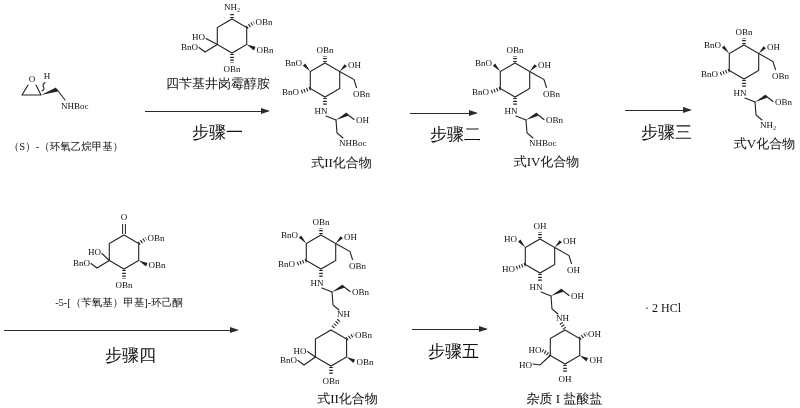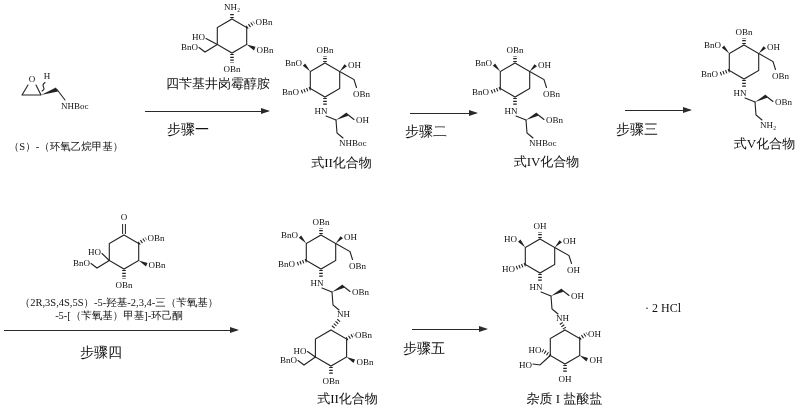--- a/index.html
+++ b/index.html
@@ -6,21 +6,21 @@
   #canvas{position:relative;width:800px;height:408px;background:#fff;overflow:hidden;
           font-family:"Liberation Serif","DejaVu Serif",serif;}
   svg{position:absolute;overflow:visible;}
   .pb{stroke:#222;stroke-width:1.1;fill:none;stroke-linecap:round;}
   .db{stroke:#222;stroke-width:1;fill:none;}
   .hb{stroke:#222;stroke-width:3.6;stroke-dasharray:1.1,1.7;fill:none;}
   .wg{fill:#222;stroke:none;}
   .al{font-family:"Liberation Serif","DejaVu Serif",serif;font-size:9px;fill:#111;}
   .cap{position:absolute;text-align:center;color:#111;font-size:13px;line-height:13px;}
   .cap.small{font-size:10.5px;text-align:center;}
-  .step{position:absolute;text-align:left;color:#111;font-size:14px;width:76px;}
+  .step{position:absolute;text-align:right;color:#111;font-size:17px;width:76px;}
   .arrow{position:absolute;height:0;border-top:1.4px solid #2a2a2a;}
   .arrow:after{content:"";position:absolute;right:-2px;top:-4.2px;width:0;height:0;
                border-left:9px solid #2a2a2a;border-top:3.5px solid transparent;
                border-bottom:3.5px solid transparent;}
   .salt{position:absolute;font-size:12px;color:#111;}
 </style>
 </head>
 <body>
 
 <div id="canvas">
@@ -154,21 +154,20 @@
       <path class="pb" d="M46.3,55.5 L34,63 L28,58.5"></path>
     </g>
     <text class="al" x="61" y="15" text-anchor="middle">O</text>
     <text class="al" x="84.5" y="36">OBn</text>
     <text class="al" x="85.5" y="63">OBn</text>
     <text class="al" x="61" y="83" text-anchor="middle">OBn</text>
     <text class="al" x="38" y="50" text-anchor="end">HO</text>
     <text class="al" x="27" y="61" text-anchor="end">BnO</text>
   </svg>
   <div class="cap small" style="left:3px;top:296px;width:232px;">
-    <div>（2R,3S,4S,5S）-5-羟基-2,3,4-三（苄氧基）</div>
     <div>-5-[（苄氧基）甲基]-环己酮</div>
   </div>
 
   <div class="arrow" style="left:4px;top:330px;width:233px;"></div>
   <div class="step" style="left:80px;top:344px;">步骤四</div>
 
   <svg style="left:261px;top:214px" width="130" height="176" viewBox="0 0 130 176">
     <g>
       <path class="pb" d="M60,21 L74.7,29.5 L74.7,46.5 L60,55 L45.3,46.5 L45.3,29.5 Z"></path>
       <path class="hb" d="M60,20 L60,14"></path>

